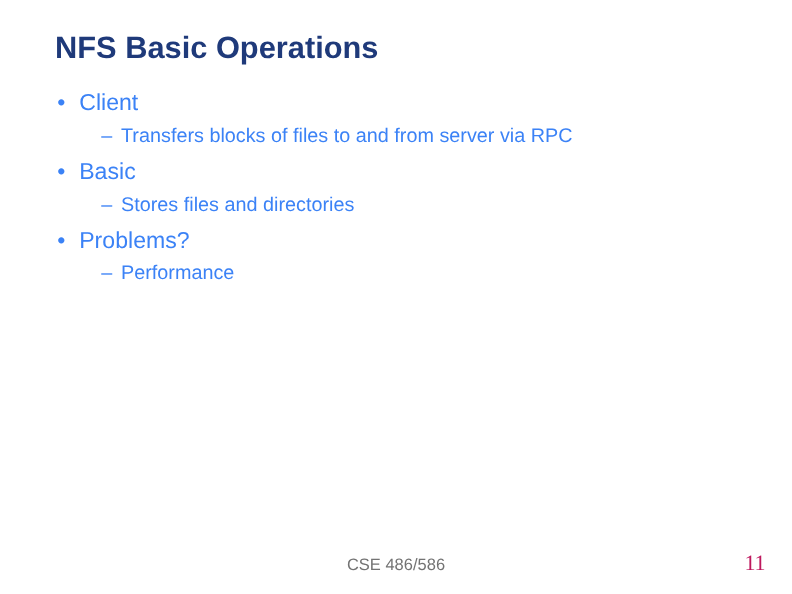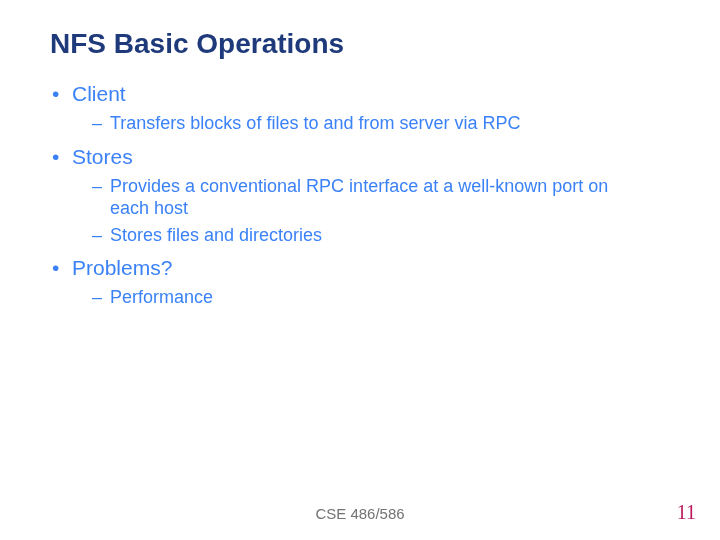--- a/index.html
+++ b/index.html
@@ -71,22 +71,21 @@
 </head>
 <body>
 
 <div class="slide">
   <h1 class="title">NFS Basic Operations</h1>
 
   <ul class="bullets">
     <li class="lvl1">Client</li>
     <li class="lvl2">Transfers blocks of files to and from server via RPC</li>
 
-    <li class="lvl1">Stores</li>
-    <li class="lvl2">Provides a conventional RPC interface at a well-known port on each host</li>
+    <li class="lvl1">Basic</li>
     <li class="lvl2">Stores files and directories</li>
 
     <li class="lvl1">Problems?</li>
     <li class="lvl2">Performance</li>
   </ul>
 </div>
 
 <div class="footer-center">CSE 486/586</div>
 <div class="page-num">11</div>
 

